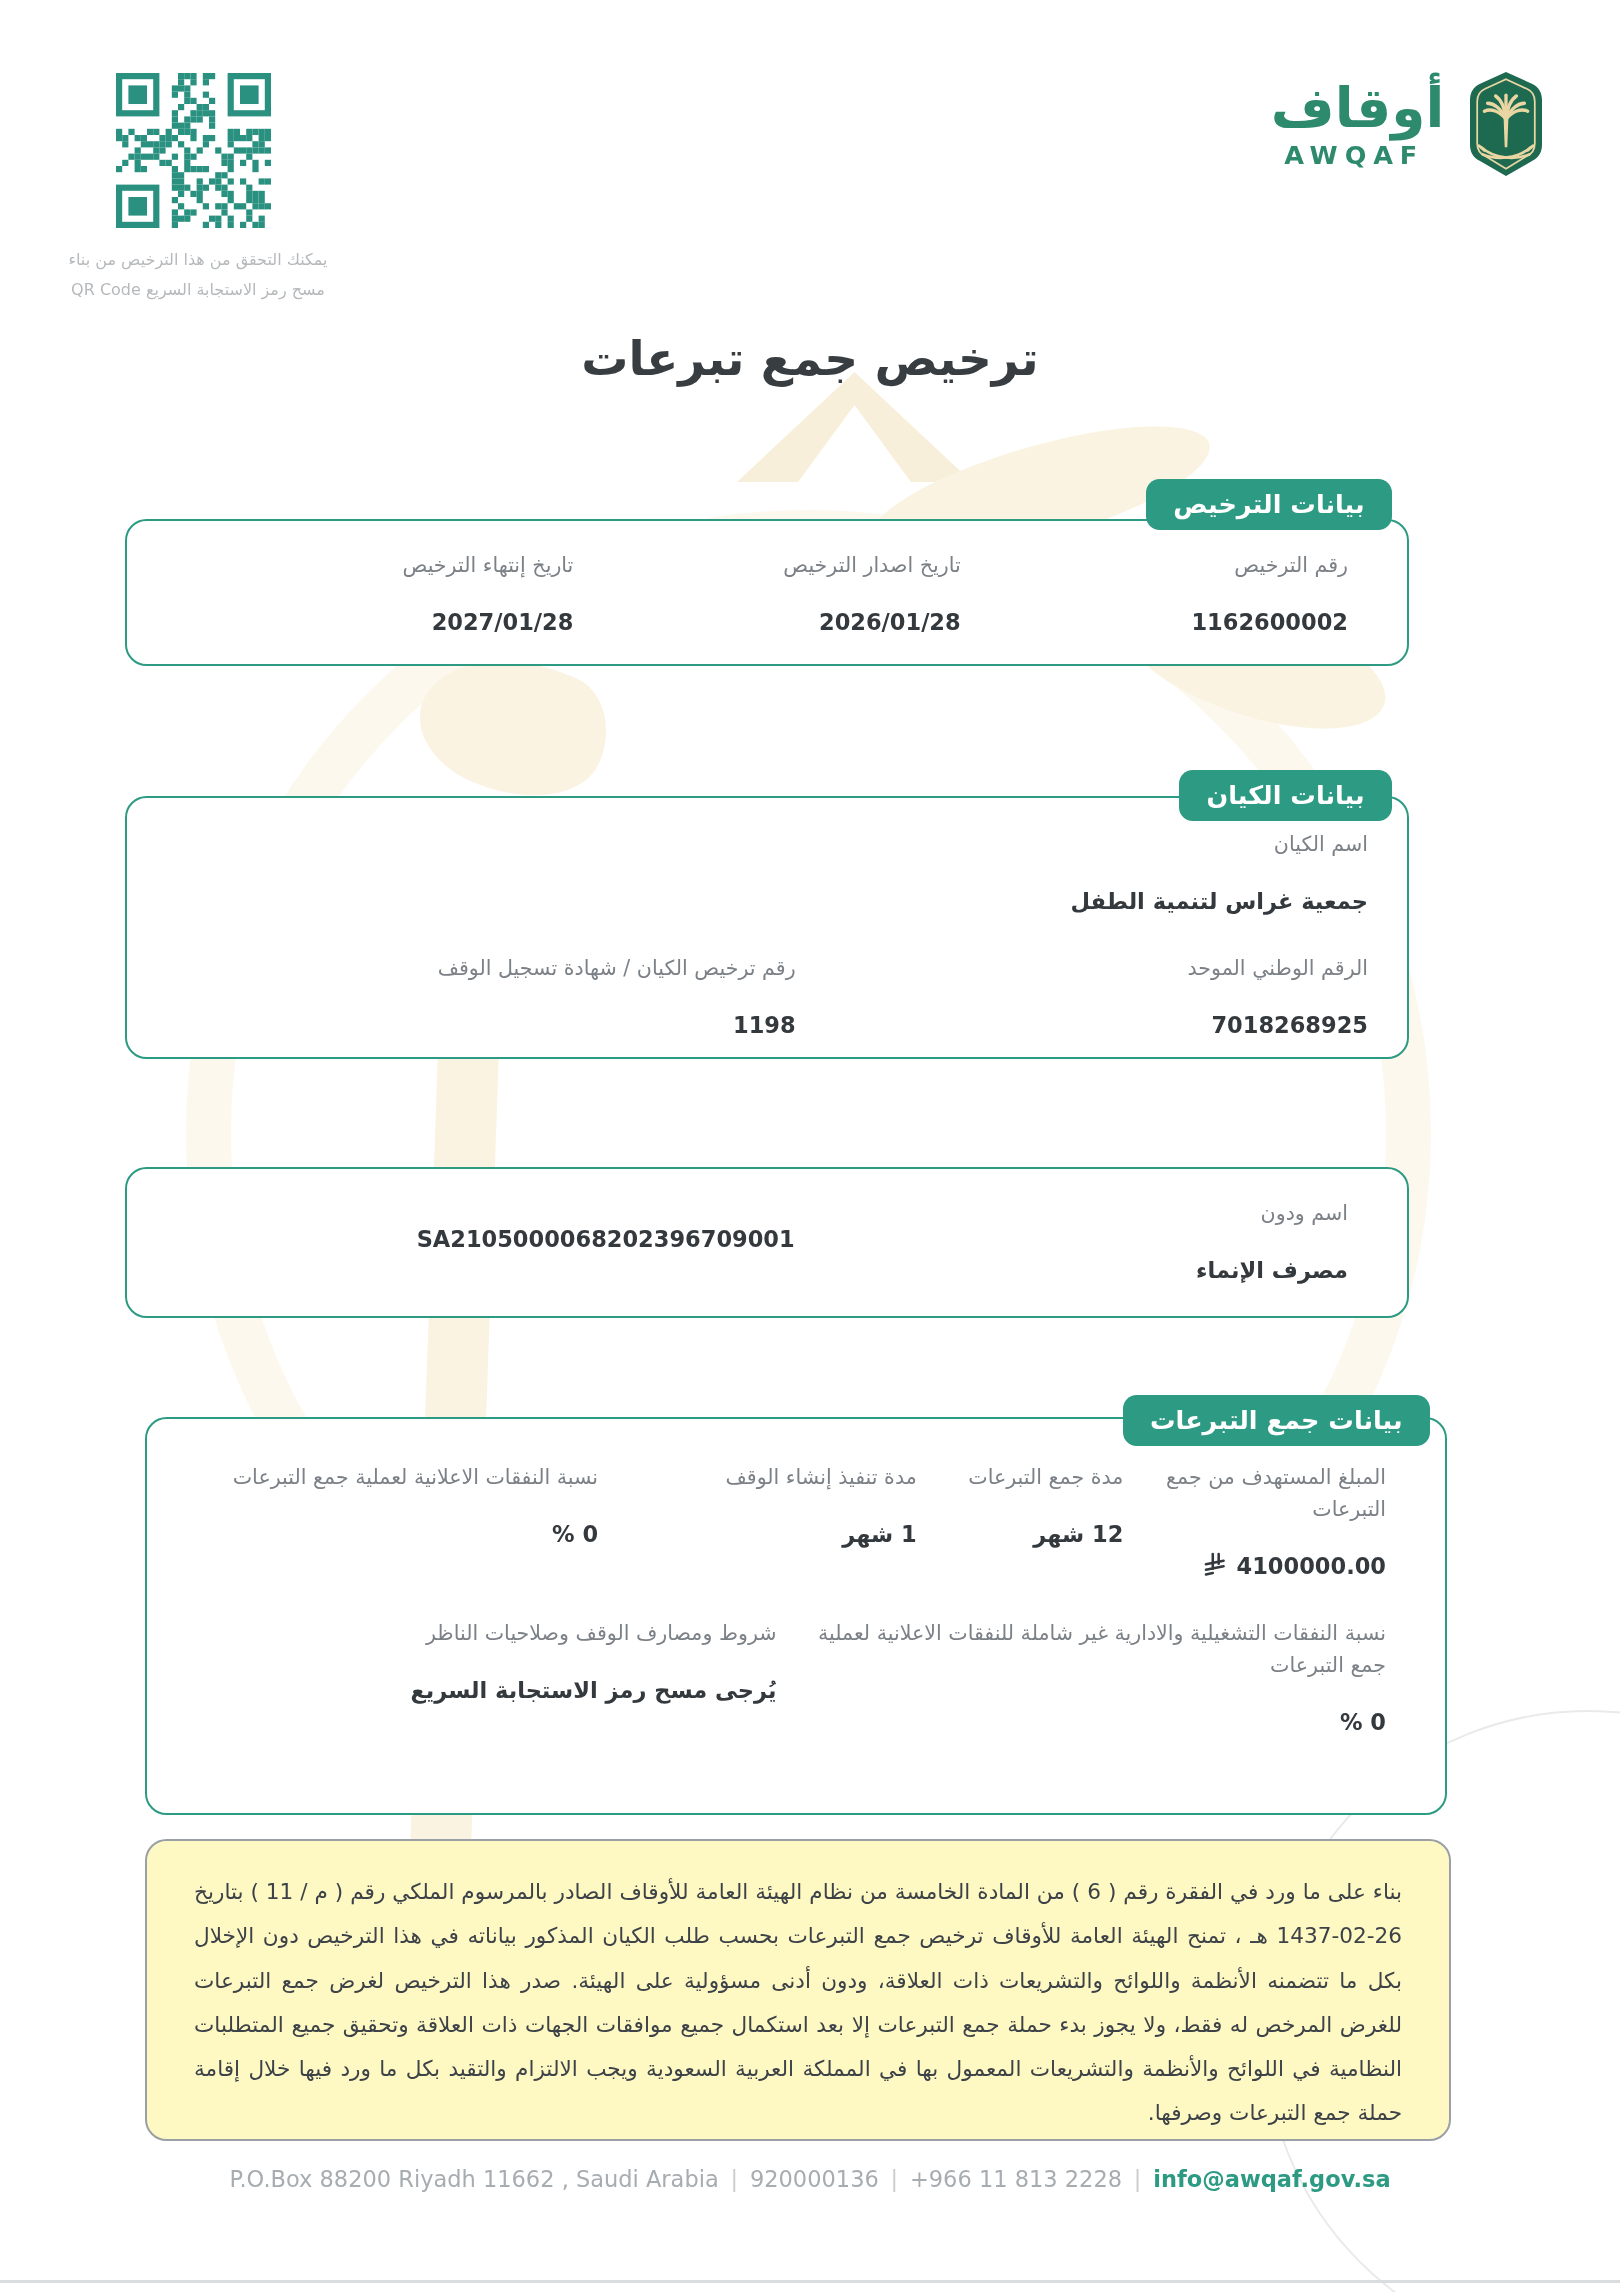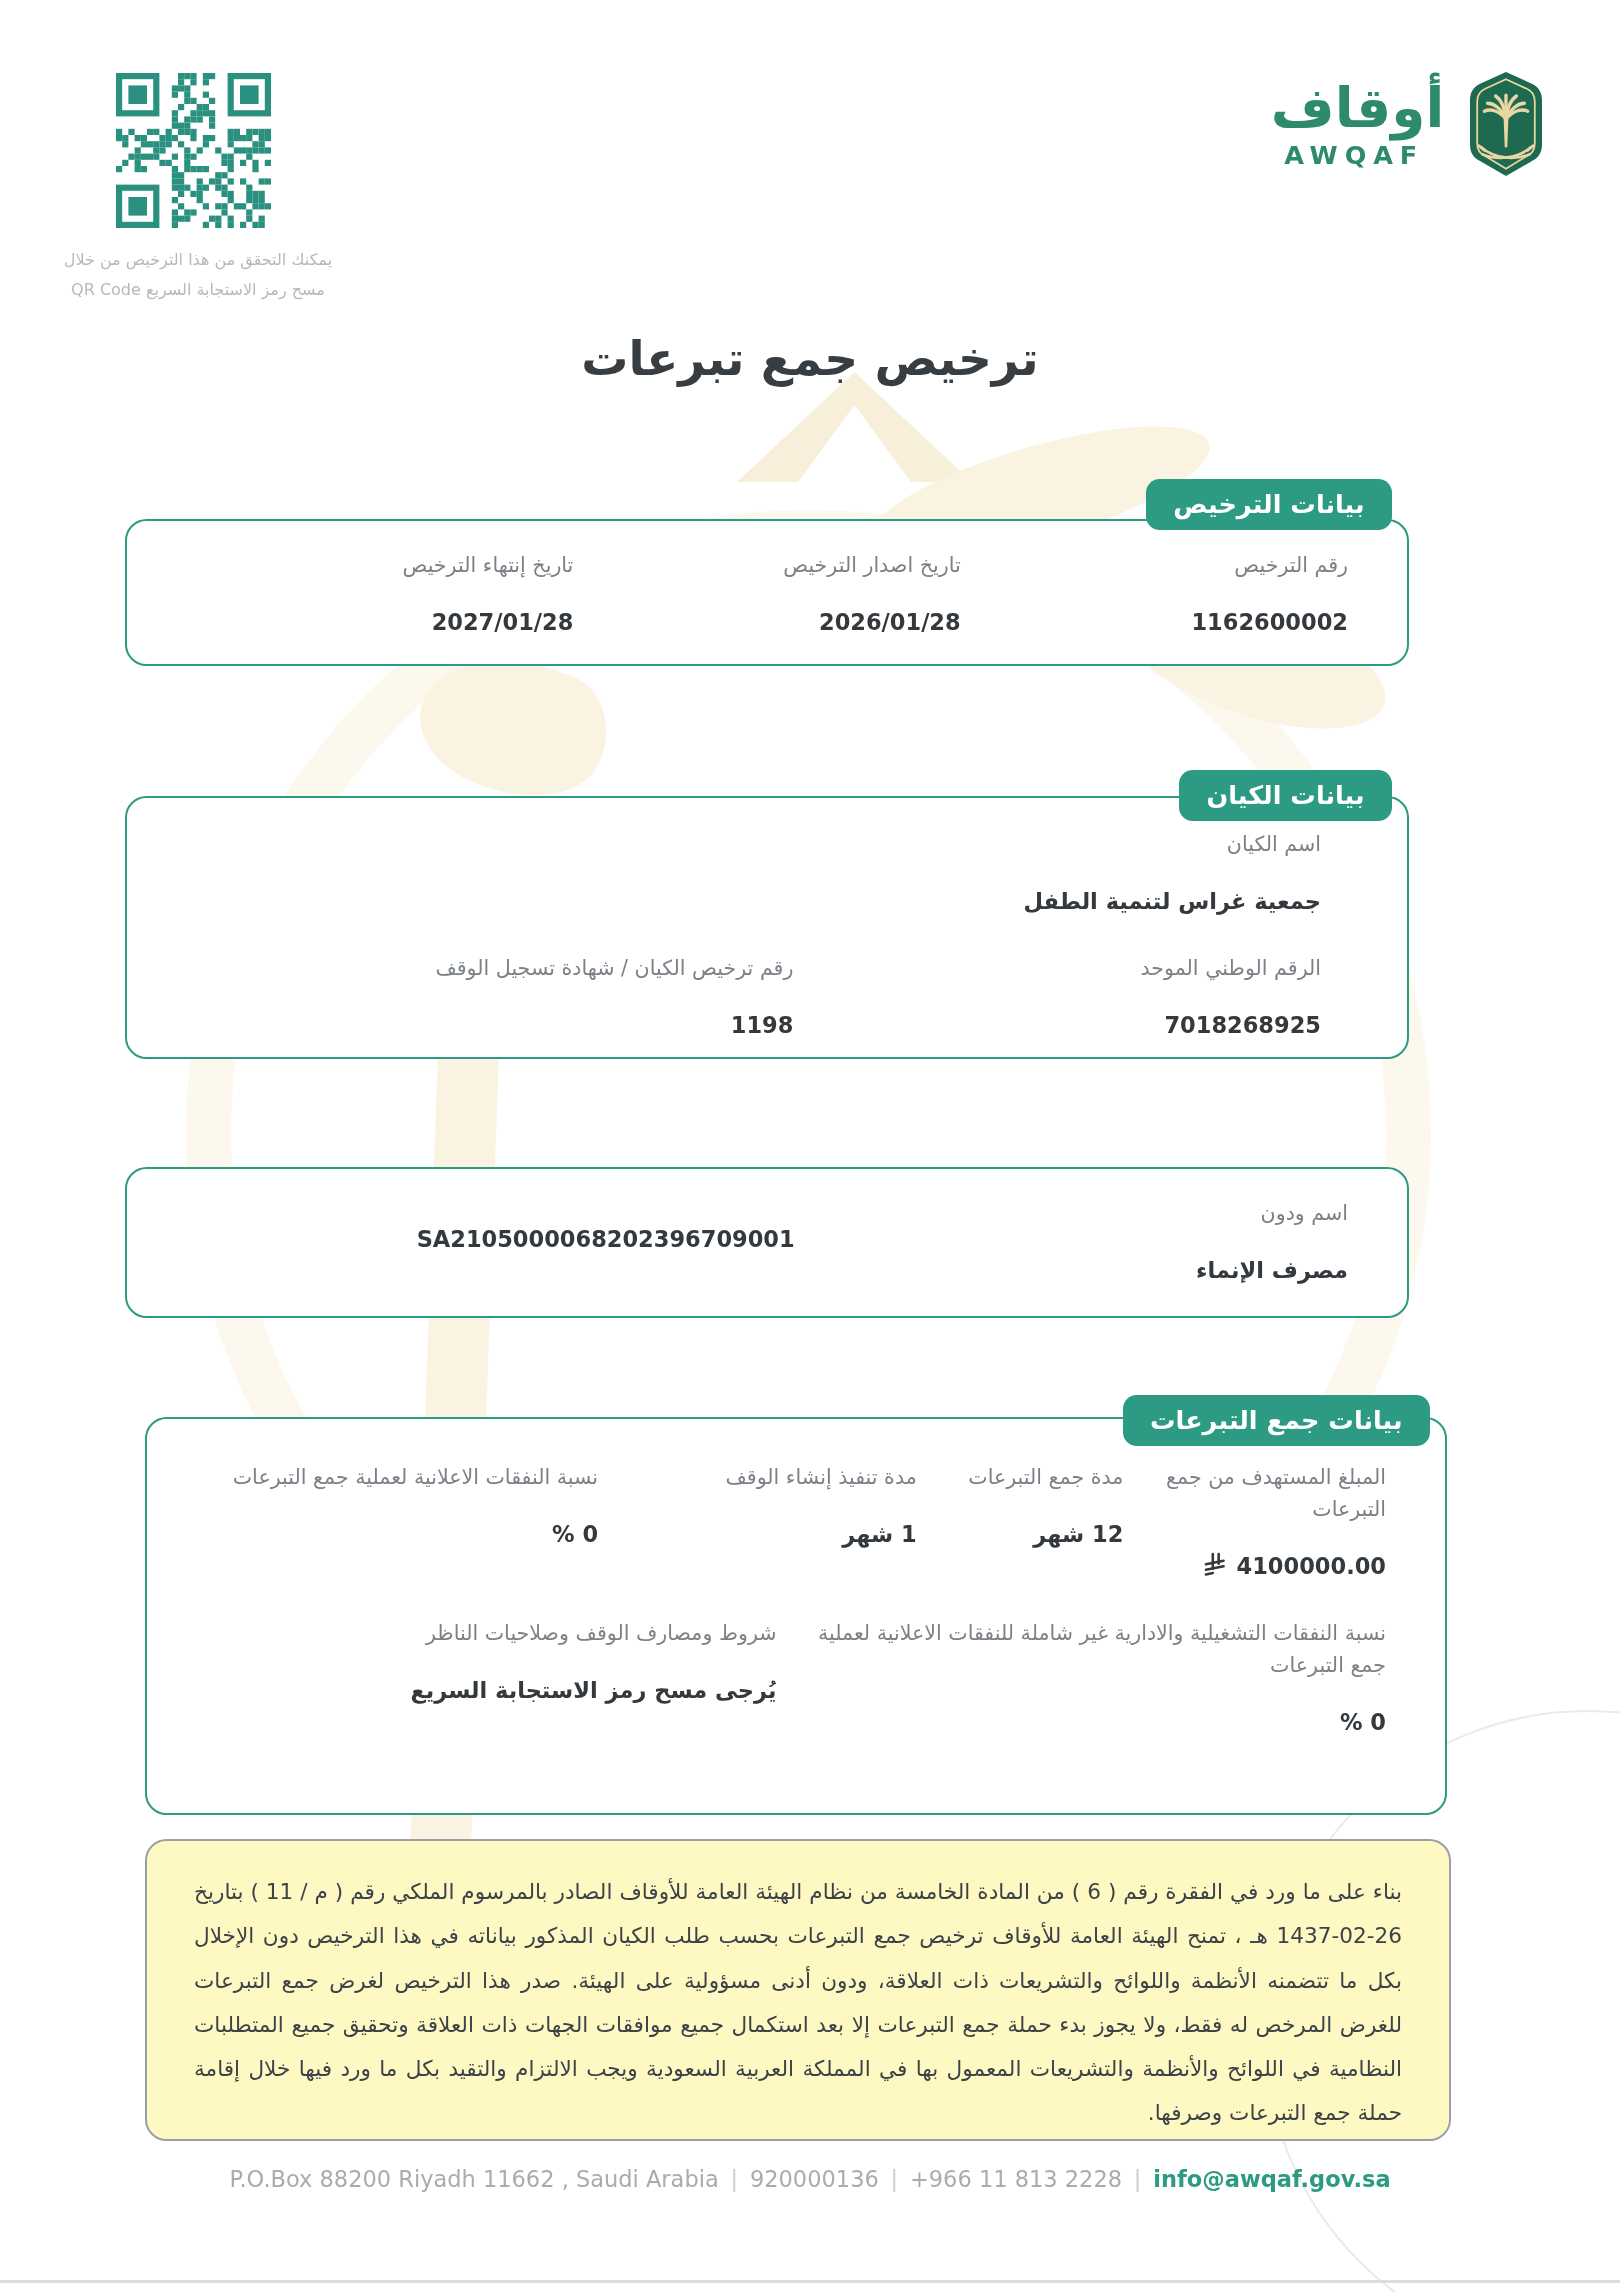--- a/index.html
+++ b/index.html
@@ -43,21 +43,21 @@
          background:#2D9A83; color:#ffffff; font-size:25.5px; font-weight:bold;
          border-radius:13.7px; }
   .card { position:absolute; z-index:2; background:#ffffff; border:2.5px solid #2D9A83;
           border-radius:21.6px; }
   .lbl { font-size:20.6px; color:#7B8187; line-height:1.55; }
   .val { font-size:22.5px; font-weight:bold; color:#34393E; margin-top:25.5px; line-height:1.4; }
   .tab-s1 { top:479px; right:228px; }
   .card-s1 { top:519px; left:125px; right:211px; height:147px; padding:29px 59px; }
   .grid-3 { display:grid; grid-template-columns:1fr 1fr 1fr; }
   .tab-s2 { top:770px; right:228px; }
-  .card-s2 { top:796px; left:125px; right:211px; height:263px; padding:31px 86px; }
+  .card-s2 { top:796px; left:125px; right:211px; height:263px; padding:31px 39px; }
   .row-gap { margin-top:35px; }
   .grid-2 { display:grid; grid-template-columns:1fr 1.1fr; }
   .tab-s3 { top:1143px; right:228px; }
   .card-s3 { top:1167px; left:125px; right:211px; height:151px; padding:29px 59px; }
   .tab-s4 { top:1395px; right:190px; }
   .card-s4 { top:1417px; left:145px; right:173px; height:398px; padding:43px 59px; }
   .grid-4 { display:grid; grid-template-columns:1.05fr 0.8fr 1.3fr 1.75fr; column-gap:27.4px; }
   .grid-2e { display:grid; grid-template-columns:1fr 1fr; column-gap:39px; }
   .amount { display:inline-flex; align-items:flex-start; gap:8.8px; }
   .riyal-icon { width:25.5px; height:25.5px; display:inline-block; }
@@ -275,21 +275,21 @@
           <rect x="12" y="12" width="18" height="18"></rect>
           <rect x="108" y="0" width="42" height="42"></rect>
           <rect fill="#ffffff" x="114" y="6" width="30" height="30"></rect>
           <rect x="120" y="12" width="18" height="18"></rect>
           <rect x="0" y="108" width="42" height="42"></rect>
           <rect fill="#ffffff" x="6" y="114" width="30" height="30"></rect>
           <rect x="12" y="120" width="18" height="18"></rect>
         </g>
       </svg>
   </div>
-  <div class="qr-caption">يمكنك التحقق من هذا الترخيص من خلال مسح رمز الاستجابة السريع QR Code</div>
+  <div class="qr-caption">يمكنك التحقق من هذا الترخيص من بناء مسح رمز الاستجابة السريع QR Code</div>
 
   <div class="logo">
     <svg class="logo-emblem" viewBox="0 0 100 136">
       <path d="M50 3 L83 18 C91 22 95 29 95 38 L95 94 C95 103 91 110 83 114 L50 133 L17 114 C9 110 5 103 5 94 L5 38 C5 29 9 22 17 18 Z" fill="#1E6A50"></path>
       <path d="M50 12 L76 24 C83 27 86 33 86 40 L86 92 C86 99 83 105 76 108 L50 124 L24 108 C17 105 14 99 14 92 L14 40 C14 33 17 27 24 24 Z" fill="none" stroke="#E9D6A3" stroke-width="2.2"></path>
       <g stroke="#E9D6A3" stroke-width="4.2" stroke-linecap="round" fill="none">
         <path d="M50 62 C42 52 31 48 23 52"></path>
         <path d="M50 62 C44 49 35 42 27 42"></path>
         <path d="M50 62 C48 45 43 37 37 33"></path>
         <path d="M50 62 C52 45 57 37 63 33"></path>

